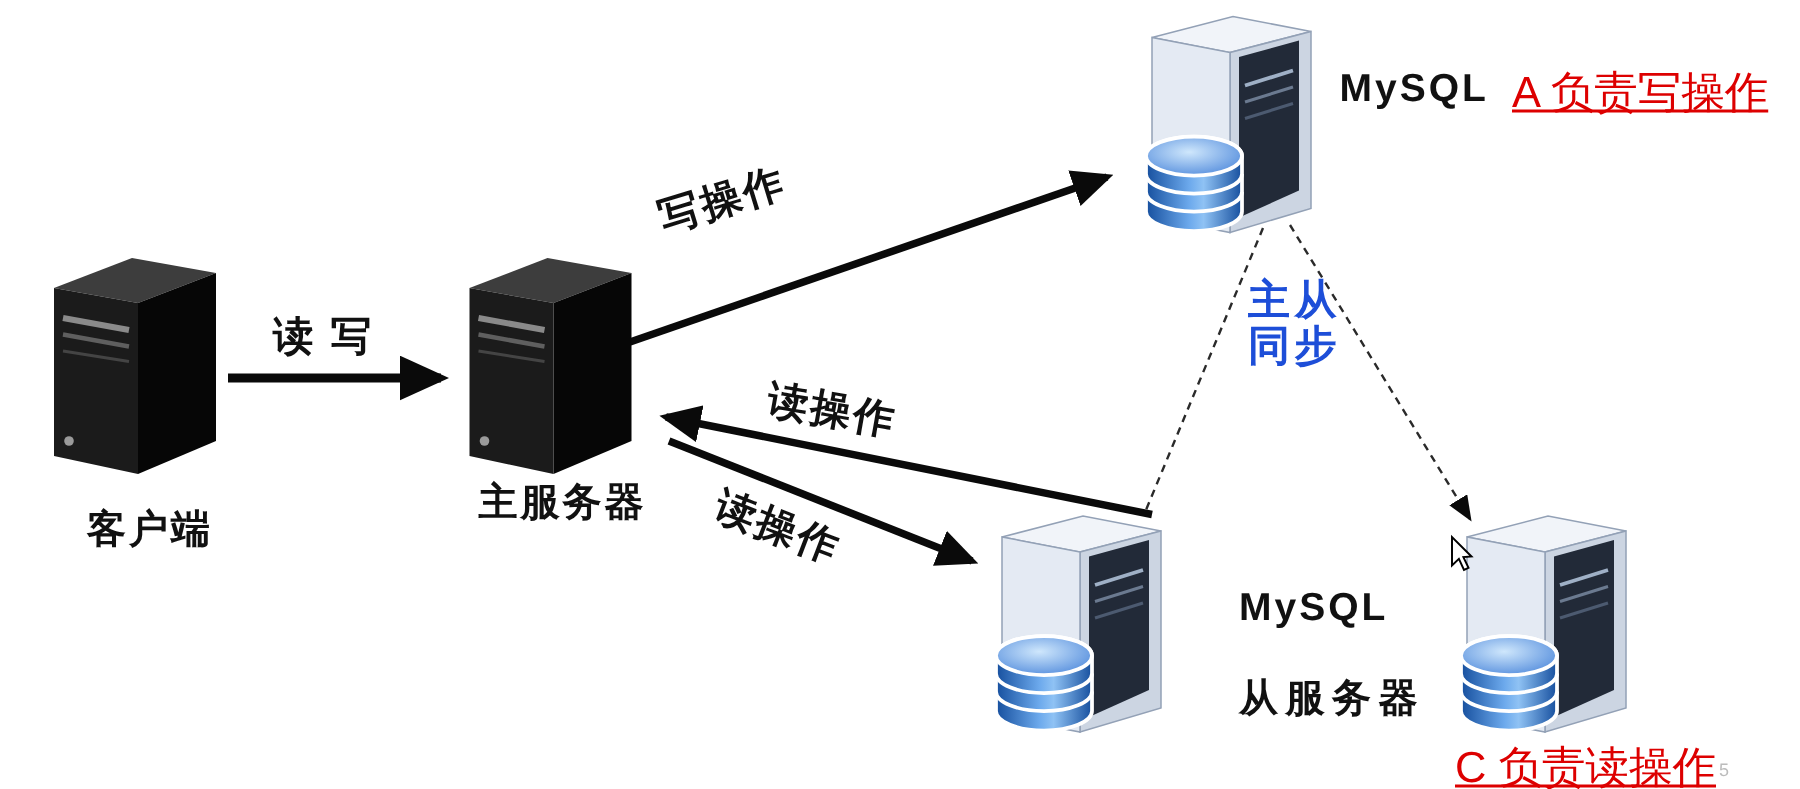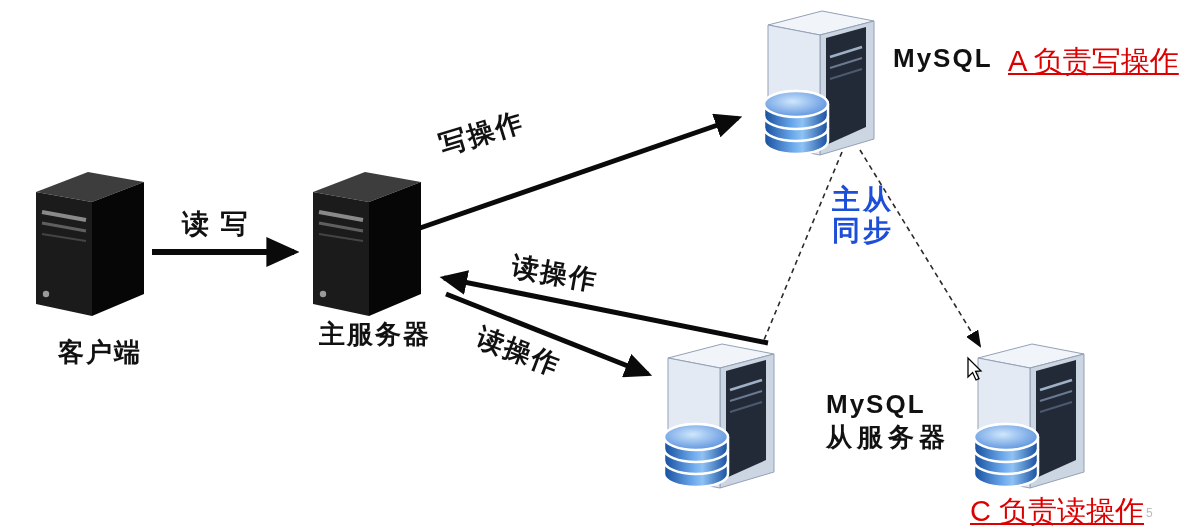--- a/index.html
+++ b/index.html
@@ -42,21 +42,21 @@
   }
   .sync-label {
     position: absolute;
     color: #1d4ed8;
     font-weight: bold;
     font-size: 28px;
     letter-spacing: 3px;
     line-height: 1.12;
     white-space: nowrap;
   }
-  .spread { letter-spacing: 5px; }
+  .spread { letter-spacing: 5px; margin-top: 28px; }
   .watermark {
     position: absolute;
     color: #bcbcbc;
     font-size: 12px;
     white-space: nowrap;
   }
 </style>
 </head>
 <body>
 

